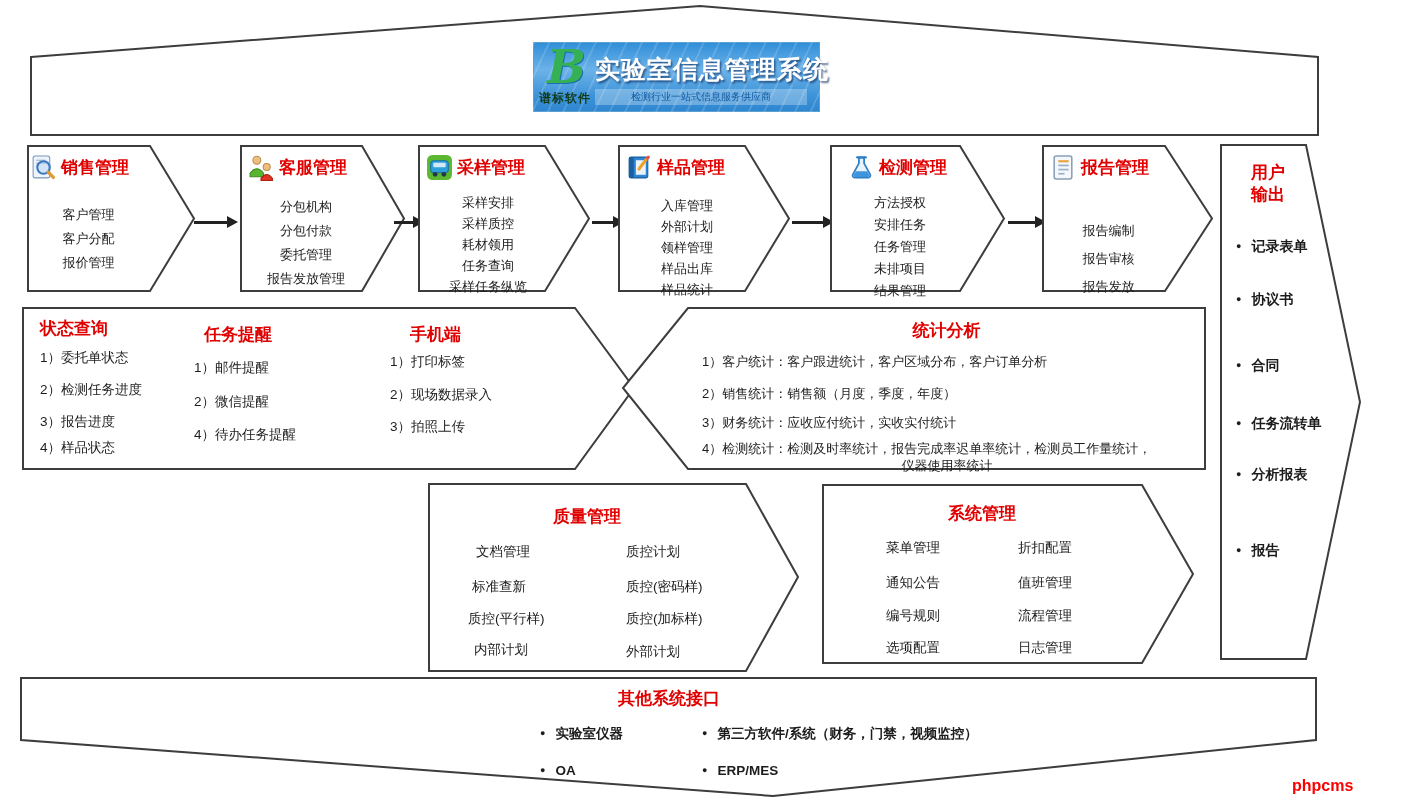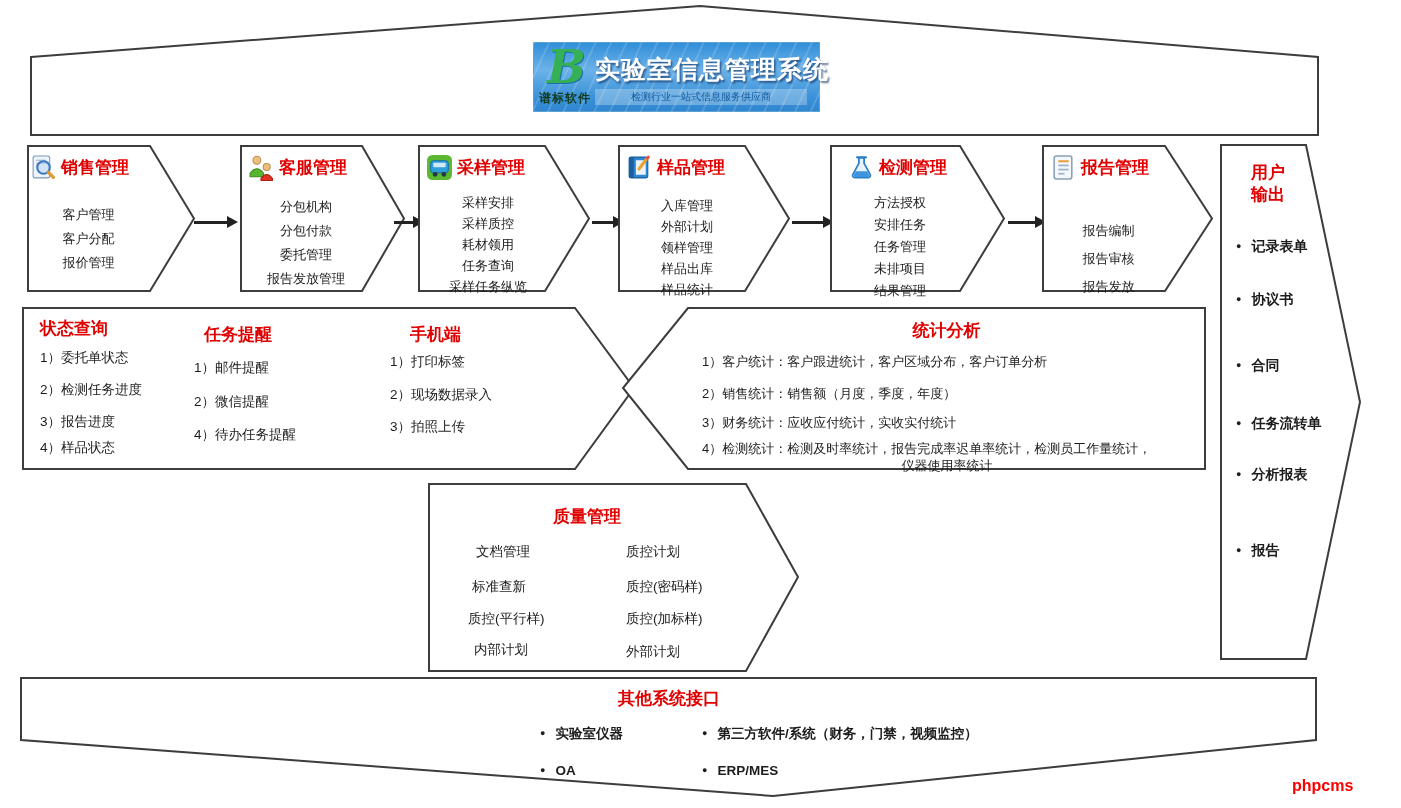--- a/index.html
+++ b/index.html
@@ -263,20 +263,34 @@
     <div class="item" style="left:48px;top:60px;">文档管理</div>
     <div class="item" style="left:44px;top:95px;">标准查新</div>
     <div class="item" style="left:40px;top:127px;">质控(平行样)</div>
     <div class="item" style="left:46px;top:158px;">内部计划</div>
     <div class="item" style="left:198px;top:60px;">质控计划</div>
     <div class="item" style="left:198px;top:95px;">质控(密码样)</div>
     <div class="item" style="left:198px;top:127px;">质控(加标样)</div>
     <div class="item" style="left:198px;top:160px;">外部计划</div>
   </div>
 
+  <div class="shape" style="left:822px;top:484px;width:372px;height:180px;">
+    <svg class="outline" viewBox="0 0 372 180">
+      <polygon class="poly" points="1,1 320,1 371,90 320,179 1,179"></polygon>
+      </svg>
+    <div class="sec-title" style="left:0;top:18px;width:320px;text-align:center;">系统管理</div>
+    <div class="item" style="left:64px;top:55px;">菜单管理</div>
+    <div class="item" style="left:64px;top:90px;">通知公告</div>
+    <div class="item" style="left:64px;top:123px;">编号规则</div>
+    <div class="item" style="left:64px;top:155px;">选项配置</div>
+    <div class="item" style="left:196px;top:55px;">折扣配置</div>
+    <div class="item" style="left:196px;top:90px;">值班管理</div>
+    <div class="item" style="left:196px;top:123px;">流程管理</div>
+    <div class="item" style="left:196px;top:155px;">日志管理</div>
+  </div>
 
   <div class="shape" style="left:20px;top:677px;width:1298px;height:122px;">
     <svg class="outline" viewBox="0 0 1298 122">
       <polygon class="poly" points="1,1 1296,1 1296,63 753,119 1,63"></polygon>
       </svg>
     <div class="sec-title" style="left:0;top:10px;width:1298px;text-align:center;">其他系统接口</div>
     <div class="bullet-item" style="left:520px;top:48px;font-size:13.5px;">实验室仪器</div>
     <div class="bullet-item" style="left:520px;top:86px;font-size:13.5px;">OA</div>
     <div class="bullet-item" style="left:682px;top:48px;font-size:13.5px;">第三方软件/系统（财务，门禁，视频监控）</div>
     <div class="bullet-item" style="left:682px;top:86px;font-size:13.5px;">ERP/MES</div>

